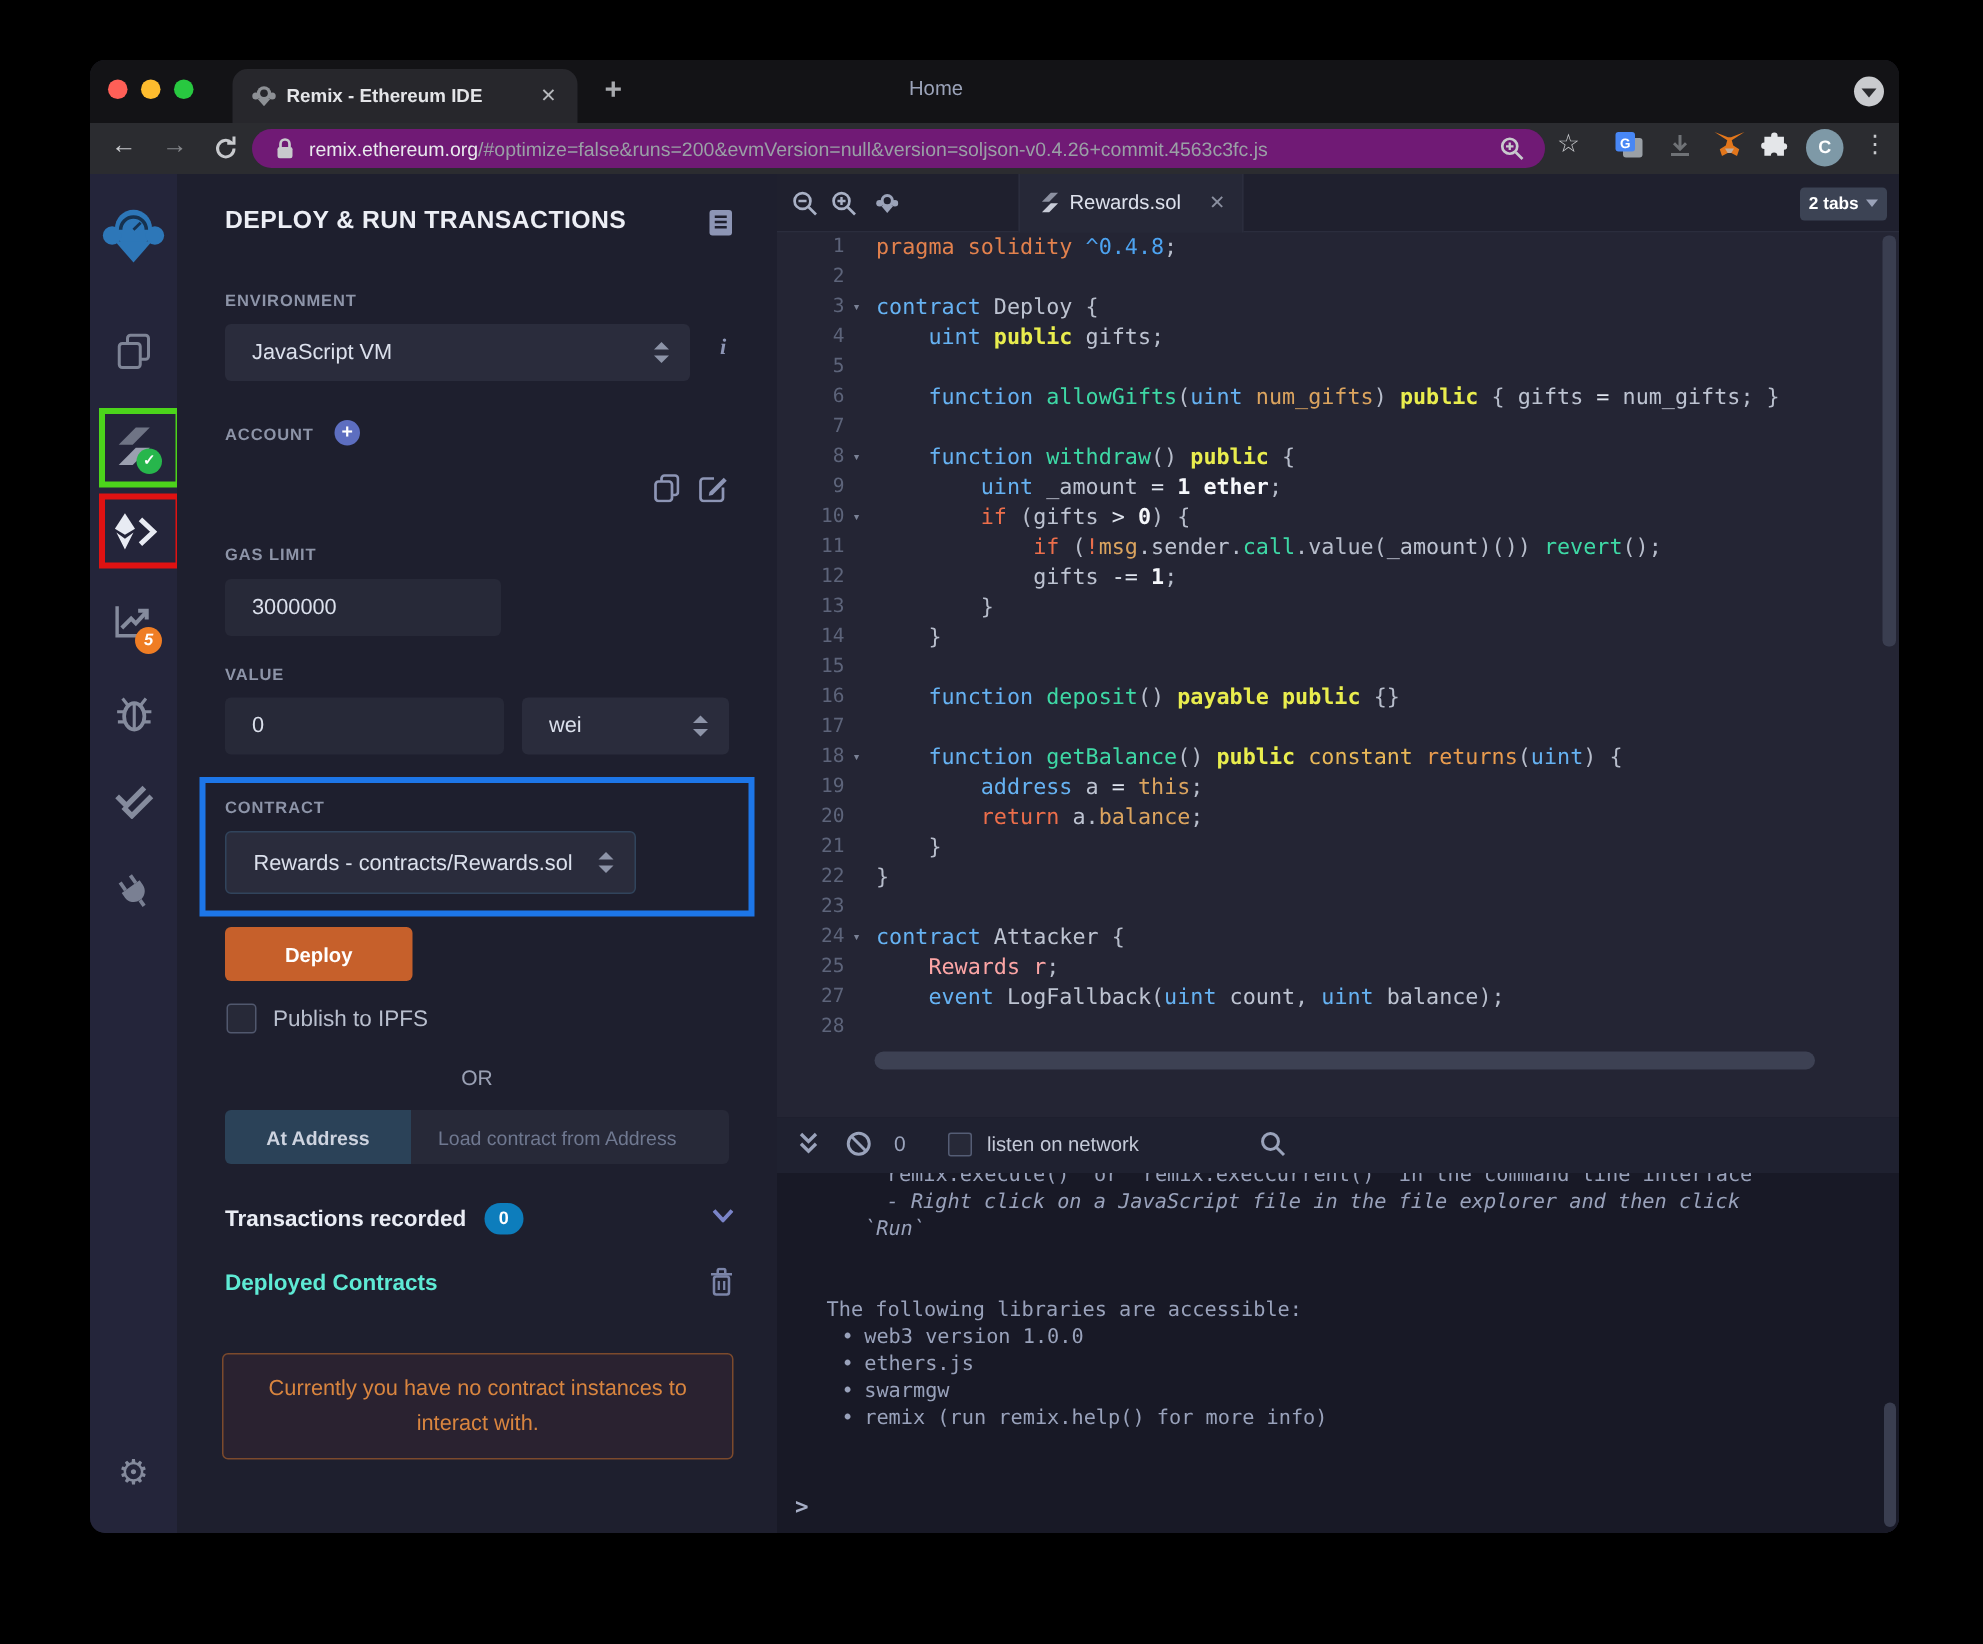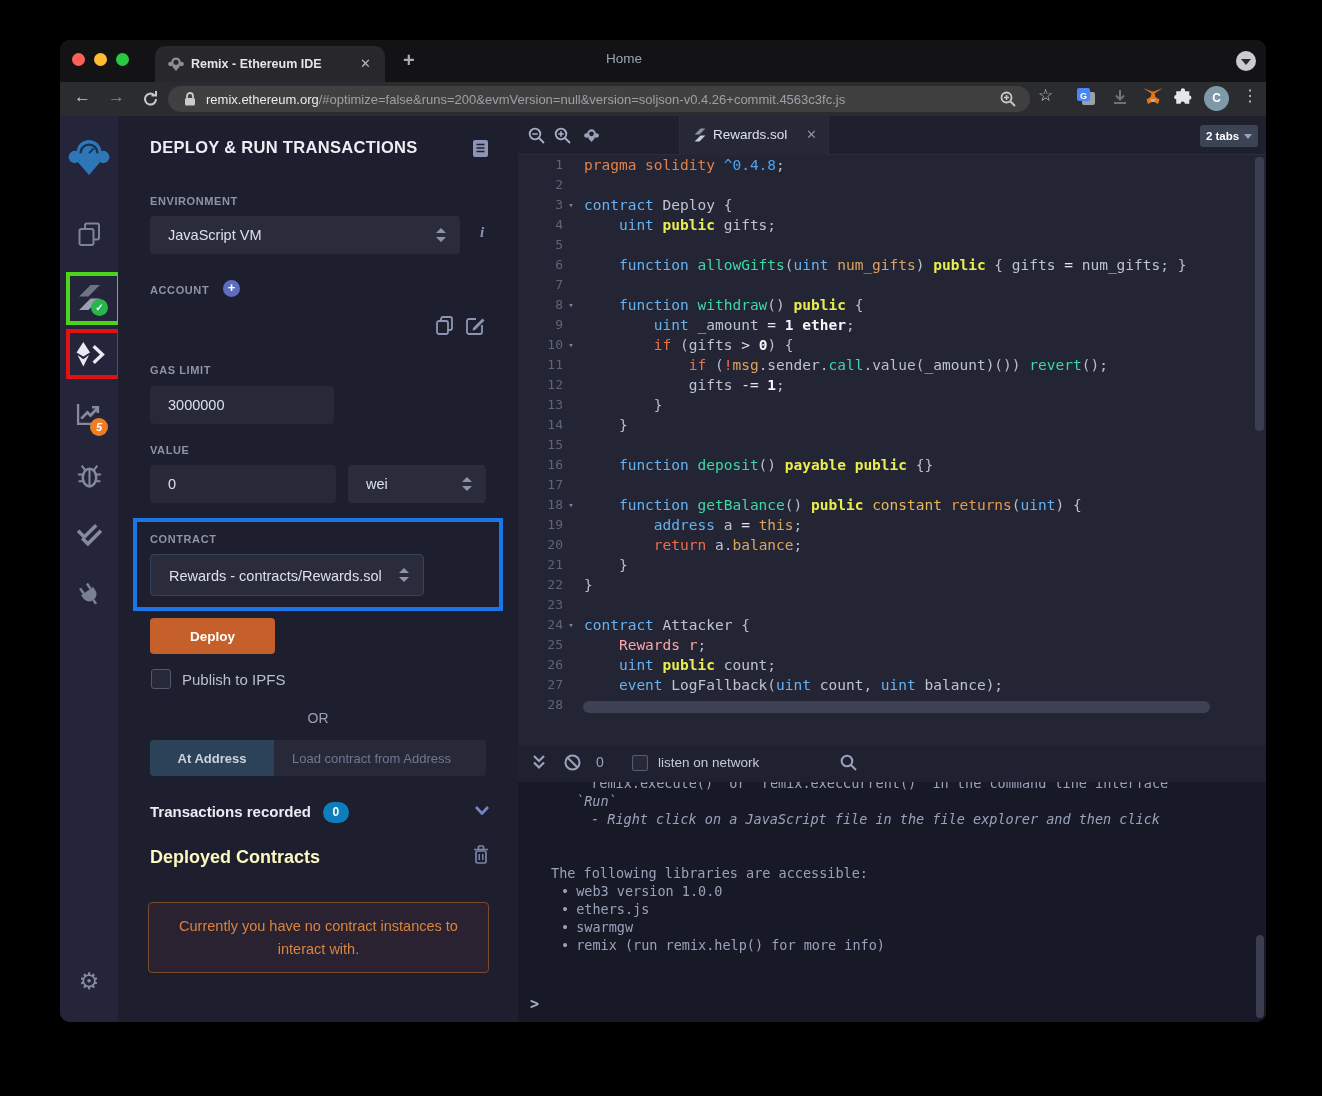--- a/index.html
+++ b/index.html
@@ -12,21 +12,21 @@
   .titlebar { position:absolute; left:0; top:0; width:100%; height:42px; background:#131316; }
   .tl { position:absolute; top:13px; width:13px; height:13px; border-radius:50%; }
   .tab { position:absolute; left:95px; top:6px; width:230px; height:36px; background:#27272c; border-radius:10px 10px 0 0; }
   .tab-title { position:absolute; left:36px; top:11px; font-size:12.5px; color:#e4e5e8; font-weight:bold; }
   .tab-close { position:absolute; right:14px; top:10px; color:#b6b8bc; font-size:13px; cursor:default; }
   .newtab { position:absolute; left:343px; top:9px; color:#a8aaae; font-size:20px; font-weight:bold; }
   .tabsearch { position:absolute; left:1176px; top:11px; width:20px; height:20px; border-radius:50%; background:#c9cbce; }
   .tabsearch:before { content:""; position:absolute; left:5px; top:8px; border:5px solid transparent; border-top:6px solid #2a2b2e; }
   .toolbar { position:absolute; left:0; top:42px; width:100%; height:34px; background:#2b2c30; }
   .nav-ic { position:absolute; top:5px; font-size:17px; color:#c8cacd; }
-  .urlpill { position:absolute; left:108px; top:46px; width:862px; height:26px; border-radius:13px; background:#404040; }
+  .urlpill { position:absolute; left:108px; top:46px; width:862px; height:26px; border-radius:13px; background:#701a75; }
   .url-text { position:absolute; left:38px; top:6px; font-size:13px; white-space:nowrap; }
   .url-domain { color:#e8eaed; }
   .url-path { color:#9aa0a6; }
   .ext { position:absolute; top:47px; }
   .avatar { position:absolute; left:1144px; top:46px; width:25px; height:25px; border-radius:50%; background:#7e99a7; color:#fff;
             font-size:12px; font-weight:bold; text-align:center; line-height:25px; }
 
   
   .iconbar { position:absolute; left:0; top:76px; width:58px; height:906px; background:#24253a; }
   .sideicon { position:absolute; left:0; width:58px; text-align:center; }
@@ -51,21 +51,21 @@
                 border-radius:4px; color:#fff; font-size:13.5px; font-weight:bold; }
   .chk { position:absolute; width:20px; height:20px; background:#272938; border:1px solid #51586e; border-radius:3px; }
   .or { position:absolute; left:90px; top:670px; width:336px; text-align:center; color:#9aa0b4; font-size:14px; }
   .btn-ataddr { position:absolute; left:90px; top:700px; width:124px; height:36px; background:#2b4258; border:none;
                 border-radius:4px 0 0 4px; color:#cdd3df; font-size:13px; font-weight:bold; }
   .inp-ataddr { position:absolute; left:214px; top:700px; width:212px; height:36px; border-radius:0 4px 4px 0; font-size:13px; }
   .inp-ataddr::placeholder { color:#6f7890; }
   .txrow { position:absolute; left:90px; top:762px; font-size:15px; font-weight:bold; color:#e9ecf4; }
   .badge0 { display:inline-block; margin-left:12px; min-width:26px; height:21px; background:#0d7dbc; border-radius:11px;
             color:#fff; font-size:12px; font-weight:bold; text-align:center; line-height:21px; vertical-align:1px; }
-  .deployed { position:absolute; left:90px; top:807px; font-size:18px; font-weight:bold; color:#fef9c3;text-align:center; }
+  .deployed { position:absolute; left:90px; top:807px; font-size:15px; font-weight:bold; color:#5eead4;text-align:center; }
   .notice { position:absolute; left:88px; top:862px; width:341px; height:71px; background:#2a2230; border:1px solid #7c4a2c;
             border-radius:4px; color:#d9853f; font-size:14.5px; text-align:center; padding:12px 20px; line-height:1.6; }
 
   
   .main { position:absolute; left:458px; top:76px; width:748px; height:906px; background:#242534; }
   .tabbar { position:absolute; left:458px; top:76px; width:748px; height:39px; background:#1f202e; border-bottom:1px solid #2b2d3d; }
   .etab-txt { font-size:13.5px; color:#9ba3b9; position:absolute; top:11px; }
   .filetab { position:absolute; left:619px; top:76px; width:150px; height:39px; background:#262837;
              border-left:1px solid #2b2d3d; border-right:1px solid #2b2d3d; }
   .tabs-btn { position:absolute; left:1140px; top:85px; width:58px; height:22px; background:#3c4354; border-radius:3px;
@@ -380,21 +380,20 @@
       <div class="code-line"><span class="ln">16</span><span class="fold"></span><span class="ct"><span style="color: rgb(183, 189, 203);">    </span><span style="color: rgb(102, 178, 242);">function </span><span style="color: rgb(62, 216, 165);">deposit</span><span style="color: rgb(183, 189, 203);">() </span><span style="color: rgb(233, 237, 78); font-weight: bold;">payable</span><span style="color: rgb(183, 189, 203);"> </span><span style="color: rgb(233, 237, 78); font-weight: bold;">public</span><span style="color: rgb(183, 189, 203);"> {}</span></span></div>
       <div class="code-line"><span class="ln">17</span><span class="fold"></span><span class="ct"></span></div>
       <div class="code-line"><span class="ln">18</span><span class="fold">▾</span><span class="ct"><span style="color: rgb(183, 189, 203);">    </span><span style="color: rgb(102, 178, 242);">function </span><span style="color: rgb(62, 216, 165);">getBalance</span><span style="color: rgb(183, 189, 203);">() </span><span style="color: rgb(233, 237, 78); font-weight: bold;">public</span><span style="color: rgb(183, 189, 203);"> </span><span style="color: rgb(233, 184, 88);">constant</span><span style="color: rgb(183, 189, 203);"> </span><span style="color: rgb(232, 155, 78);">returns</span><span style="color: rgb(183, 189, 203);">(</span><span style="color: rgb(102, 178, 242);">uint</span><span style="color: rgb(183, 189, 203);">) {</span></span></div>
       <div class="code-line"><span class="ln">19</span><span class="fold"></span><span class="ct"><span style="color: rgb(183, 189, 203);">        </span><span style="color: rgb(102, 178, 242);">address </span><span style="color: rgb(189, 195, 209);">a </span><span style="color: rgb(223, 228, 238);">=</span><span style="color: rgb(183, 189, 203);"> </span><span style="color: rgb(219, 164, 95);">this</span><span style="color: rgb(183, 189, 203);">;</span></span></div>
       <div class="code-line"><span class="ln">20</span><span class="fold"></span><span class="ct"><span style="color: rgb(183, 189, 203);">        </span><span style="color: rgb(236, 110, 75);">return</span><span style="color: rgb(189, 195, 209);"> a</span><span style="color: rgb(183, 189, 203);">.</span><span style="color: rgb(219, 164, 95);">balance</span><span style="color: rgb(183, 189, 203);">;</span></span></div>
       <div class="code-line"><span class="ln">21</span><span class="fold"></span><span class="ct"><span style="color: rgb(183, 189, 203);">    }</span></span></div>
       <div class="code-line"><span class="ln">22</span><span class="fold"></span><span class="ct"><span style="color: rgb(183, 189, 203);">}</span></span></div>
       <div class="code-line"><span class="ln">23</span><span class="fold"></span><span class="ct"></span></div>
       <div class="code-line"><span class="ln">24</span><span class="fold">▾</span><span class="ct"><span style="color: rgb(102, 178, 242);">contract </span><span style="color: rgb(189, 195, 209);">Attacker </span><span style="color: rgb(183, 189, 203);">{</span></span></div>
       <div class="code-line"><span class="ln">25</span><span class="fold"></span><span class="ct"><span style="color: #fca5a5;">    Rewards r</span><span style="color: rgb(183, 189, 203);">;</span></span></div>
-      <div class="code-line"><span class="ln">26</span><span class="fold"></span><span class="ct"><span style="color: rgb(183, 189, 203);">    </span><span style="color: rgb(102, 178, 242);">uint </span><span style="color: rgb(233, 237, 78); font-weight: bold;">public</span><span style="color: rgb(189, 195, 209);"> count</span><span style="color: rgb(183, 189, 203);">;</span></span></div>
       <div class="code-line"><span class="ln">27</span><span class="fold"></span><span class="ct"><span style="color: rgb(183, 189, 203);">    </span><span style="color: rgb(102, 178, 242);">event </span><span style="color: rgb(189, 195, 209);">LogFallback</span><span style="color: rgb(183, 189, 203);">(</span><span style="color: rgb(102, 178, 242);">uint</span><span style="color: rgb(189, 195, 209);"> count</span><span style="color: rgb(183, 189, 203);">, </span><span style="color: rgb(102, 178, 242);">uint</span><span style="color: rgb(189, 195, 209);"> balance</span><span style="color: rgb(183, 189, 203);">);</span></span></div>
       <div class="code-line"><span class="ln">28</span><span class="fold"></span><span class="ct"></span></div>
     </div>
   <div class="hscroll"></div>
   <div class="vscroll"></div>
 
   <div class="terminal">
     <div class="t-head">
       <span class="t-ic" style="left:14px">
         <svg width="14" height="16" viewBox="0 0 14 16">
@@ -412,22 +411,22 @@
       <span class="t-listen">listen on network</span>
       <span class="t-ic" style="left:322px">
         <svg width="17" height="17" viewBox="0 0 17 17">
             <circle cx="7" cy="7" r="5.3" stroke="#9aa3bb" stroke-width="2" fill="none"></circle>
             <path d="M11 11 L16 16" stroke="#9aa3bb" stroke-width="2"></path>
           </svg>
       </span>
     </div>
     <div class="t-lines">
         <div class="t-line" style="padding-left: 65px;"><span>`remix.execute()` or `remix.execCurrent()` in the command line interface</span></div>
+        <div class="t-line" style="padding-left: 73px; font-style: italic;"><span>- Right click on a JavaScript file in the file explorer and then click</span></div>
         <div class="t-line" style="padding-left: 58px; font-style: italic;"><span>`Run`</span></div>
-        <div class="t-line" style="padding-left: 73px; font-style: italic;"><span>- Right click on a JavaScript file in the file explorer and then click</span></div>
         <div class="t-line" style="padding-left: 0px;"><span></span></div>
         <div class="t-line" style="padding-left: 0px;"><span></span></div>
         <div class="t-line" style="padding-left: 33px;"><span>The following libraries are accessible:</span></div>
         <div class="t-line" style="padding-left: 43px;"><span class="bul">•</span><span class="t-link">web3 version 1.0.0</span></div>
         <div class="t-line" style="padding-left: 43px;"><span class="bul">•</span><span class="t-link">ethers.js</span></div>
         <div class="t-line" style="padding-left: 43px;"><span class="bul">•</span><span class="t-link">swarmgw</span></div>
         <div class="t-line" style="padding-left: 43px;"><span class="bul">•</span><span>remix (run remix.help() for more info)</span></div>
       </div>
     <div class="t-prompt">&gt;</div>
     <div class="t-vscroll"></div>

